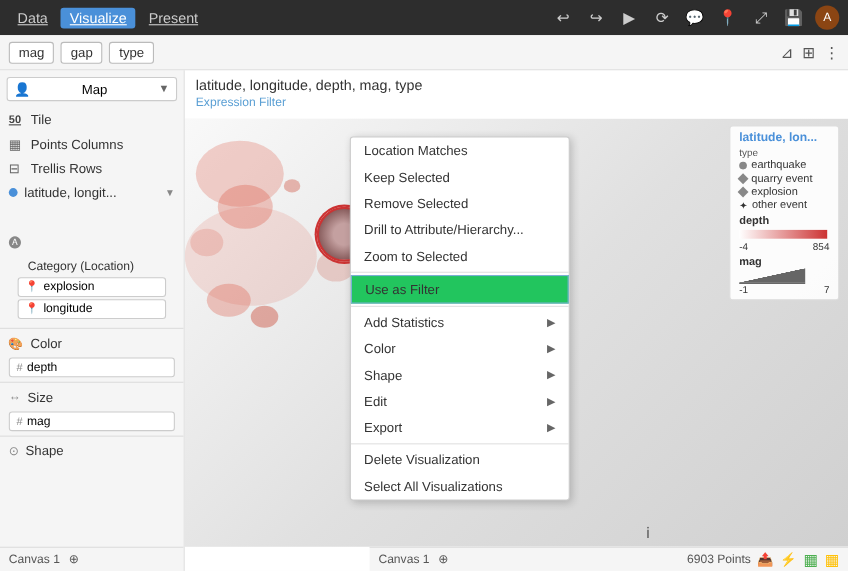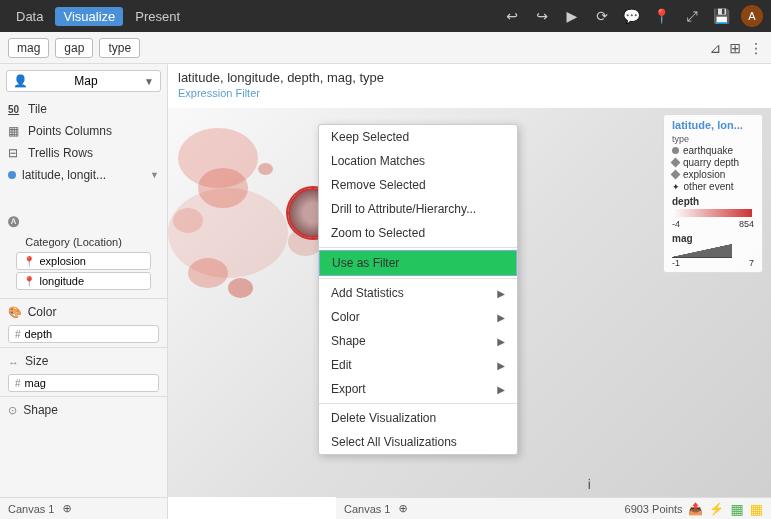--- a/index.html
+++ b/index.html
@@ -14,20 +14,21 @@
       justify-content: space-between;
       padding: 0 8px;
     }
     .top-bar-nav { display: flex; gap: 4px; align-items: center; }
     .top-bar-nav span {
       color: #ccc;
       font-size: 13px;
       padding: 2px 8px;
       border-radius: 3px;
       cursor: pointer;
+      text-decoration: underline;
     }
     .top-bar-nav span.active {
       background: #4a90d9;
       color: white;
     }
     .top-bar-icons { display: flex; gap: 8px; align-items: center; }
     .top-bar-icons .icon-btn {
       color: #ccc;
       font-size: 14px;
       cursor: pointer;
@@ -388,24 +389,24 @@
         <div class="map-blob" style="width:12px;height:10px;top:130px;left:260px;background:rgba(200,60,40,0.3);"></div>
 
         <div class="selected-circle"></div>
       </div>
     </div>
 
     <div style="position:absolute; bottom:26px; right:180px; font-size:14px; color:#555; cursor:pointer;">ℹ</div>
 
     <div class="context-menu">
       <div class="ctx-item">
+        <span>Location Matches</span>
+      </div>
+      <div class="ctx-item">
         <span>Keep Selected</span>
-      </div>
-      <div class="ctx-item">
-        <span>Location Matches</span>
       </div>
       <div class="ctx-item">
         <span>Remove Selected</span>
       </div>
       <div class="ctx-item">
         <span>Drill to Attribute/Hierarchy...</span>
       </div>
       <div class="ctx-item">
         <span>Zoom to Selected</span>
       </div>
@@ -445,21 +446,21 @@
 
     <div class="legend">
       <div class="legend-title">latitude, lon...</div>
       <div style="font-size:9px; color:#555;">type</div>
       <div class="legend-item">
         <div class="legend-dot" style="background:#888;"></div>
         <span>earthquake</span>
       </div>
       <div class="legend-item">
         <div class="legend-diamond"></div>
-        <span>quarry depth</span>
+        <span>quarry event</span>
       </div>
       <div class="legend-item">
         <div class="legend-diamond"></div>
         <span>explosion</span>
       </div>
       <div class="legend-item">
         <span style="font-size:9px;">✦</span>
         <span>other event</span>
       </div>
       <div class="legend-section">depth</div>

